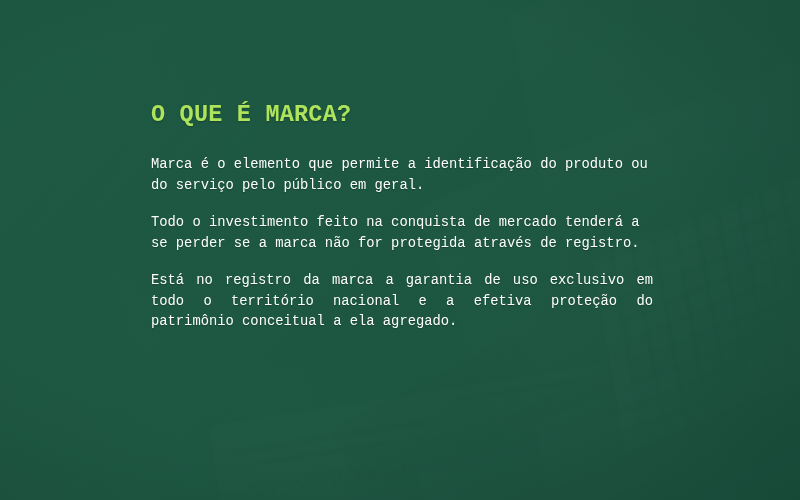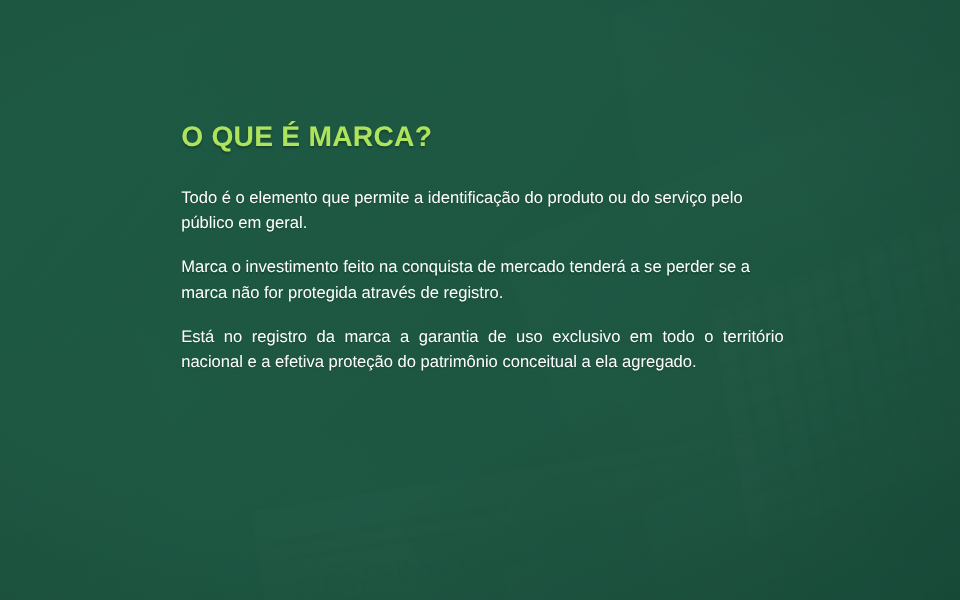--- a/index.html
+++ b/index.html
@@ -169,20 +169,21 @@
         rgba(0,0,0,0) 38%, rgba(0,0,0,0.16) 100%);
   }
 
   
   .content {
     position: absolute;
     left: 151px;
     top: 0;
     width: 502px;
     height: 371px;
+    font-family: Liberation Mono, monospace;
   }
   .slide-title {
     position: absolute;
     top: 101px;
     left: 0;
     margin: 0;
     font-size: 23.5px;
     font-weight: bold;
     letter-spacing: 0.2px;
     color: #aee35c;
@@ -232,19 +233,19 @@
   </div>
 
   <div class="bg-layer bg-tint"></div>
   <div class="bg-layer bg-vignette"></div>
 
   <div class="content">
 
     <h1 class="slide-title">O QUE É MARCA?</h1>
 
     <div class="body-block">
-      <p class="para">Todo é o elemento que permite a identificação do produto ou do serviço pelo público em geral.</p>
-      <p class="para">Marca o investimento feito na conquista de mercado tenderá a se perder se a marca não for protegida através de registro.</p>
+      <p class="para">Marca é o elemento que permite a identificação do produto ou do serviço pelo público em geral.</p>
+      <p class="para">Todo o investimento feito na conquista de mercado tenderá a se perder se a marca não for protegida através de registro.</p>
       <p class="para justified">Está no registro da marca a garantia de uso exclusivo em todo o território nacional e a efetiva proteção do patrimônio conceitual a ela agregado.</p>
     </div>
 
   </div>
 </div>
 
 </body></html>

